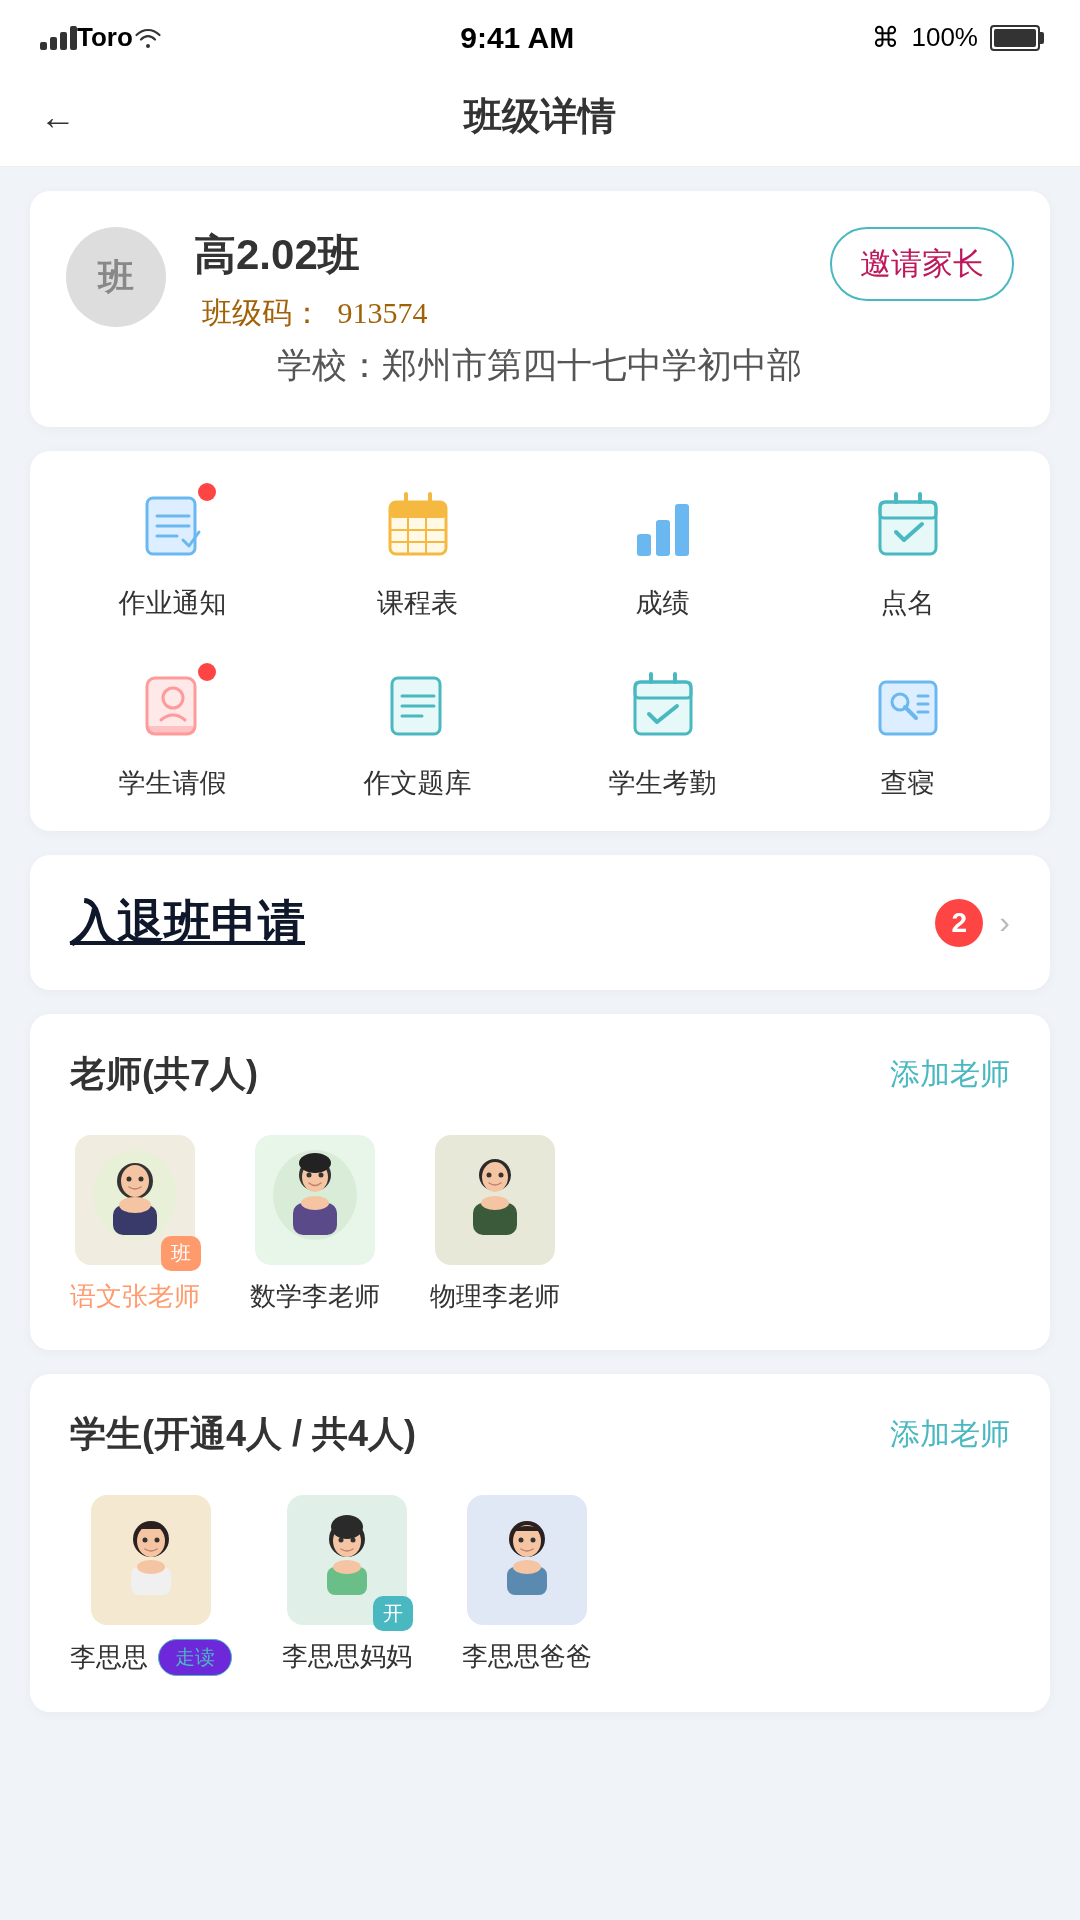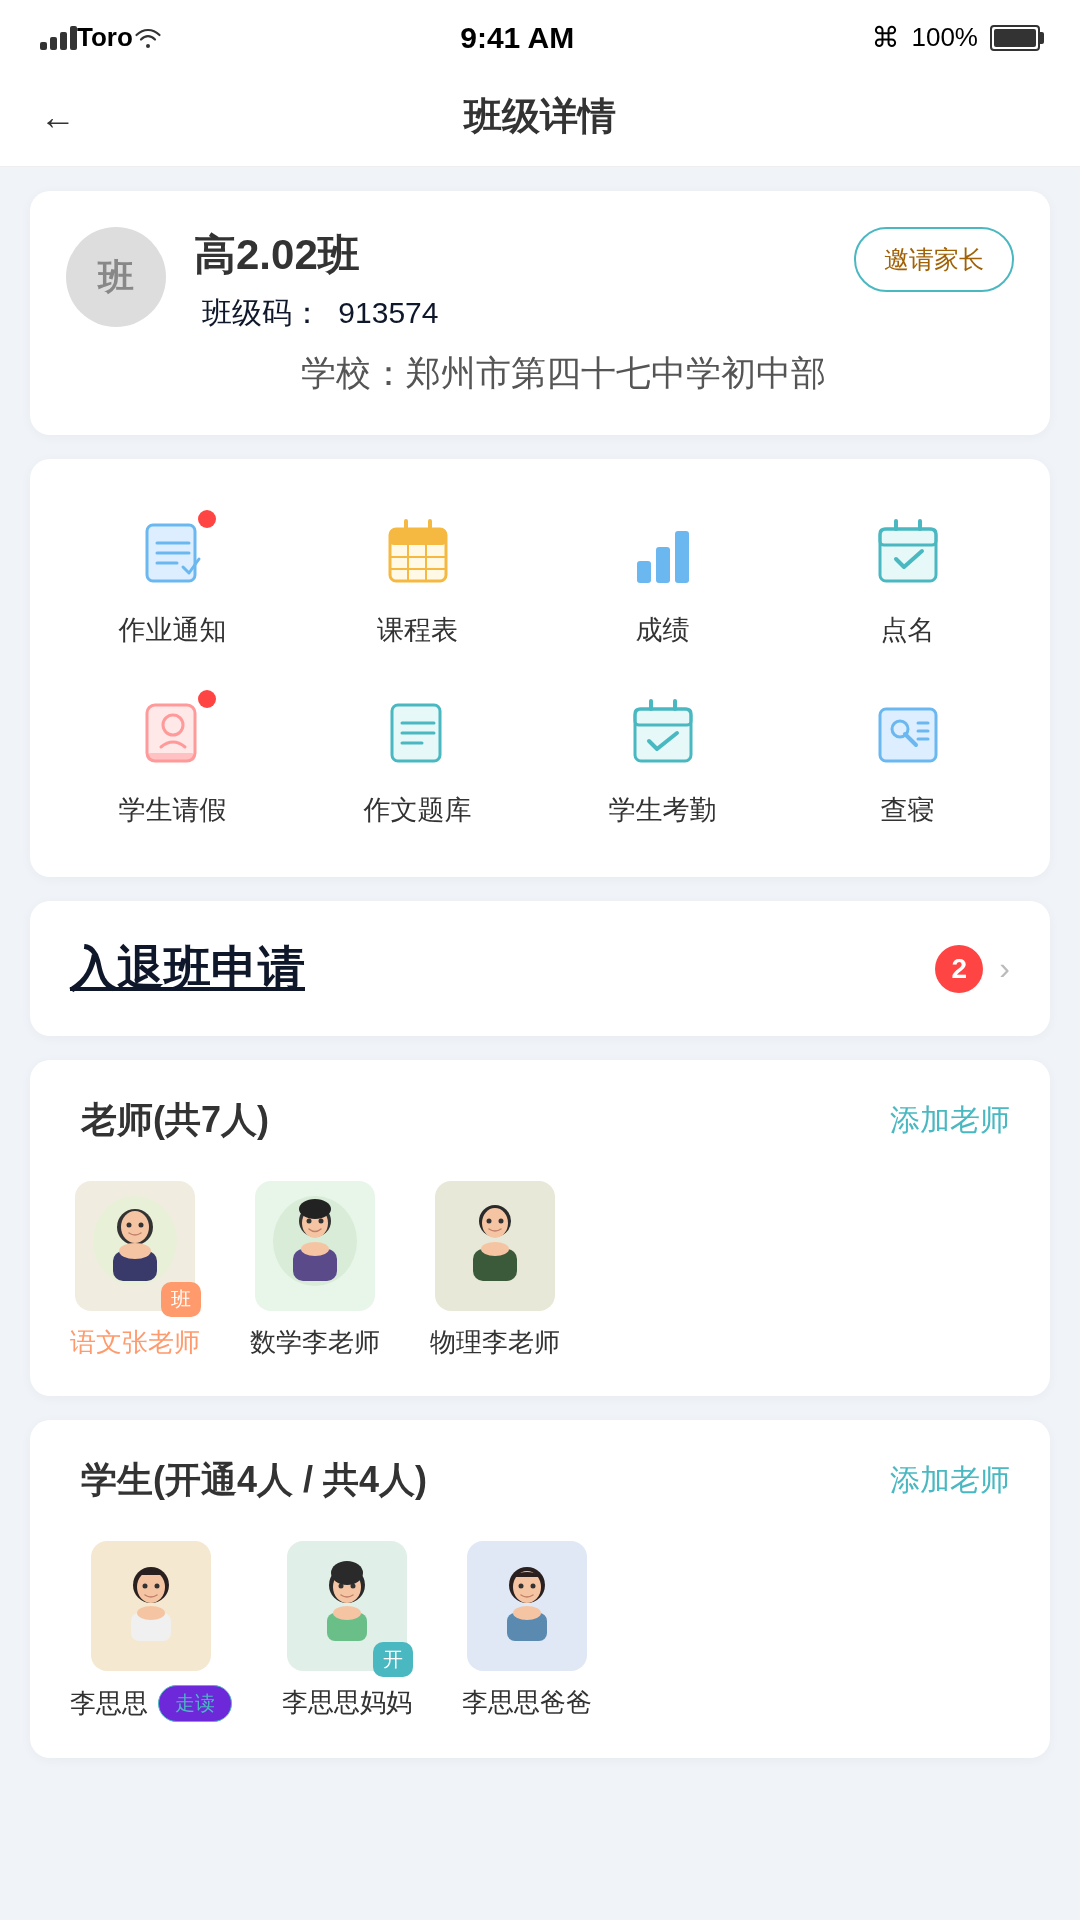--- a/index.html
+++ b/index.html
@@ -140,51 +140,52 @@
       flex: 1;
     }
     .class-name {
       font-size: 42px;
       font-weight: 700;
       color: #333;
       margin-bottom: 10px;
     }
     .class-code {
       font-size: 30px;
-      color: #0f172a;
-      margin-bottom: 16px;
+      color: #a16207;
+      margin-bottom: 8px;
+      font-family: Liberation Serif, serif;
     }
     .class-code span {
       margin-left: 8px;
     }
     .class-school {
       font-size: 35px;
       color: #555;
       margin-bottom: 2px;
       text-align: right;
     }
     .class-identity {
       font-size: 28px;
       color: #555;
     }
     .invite-btn {
       border: 2px solid #4ab8c1;
       border-radius: 40px;
       padding: 14px 28px;
-      color: #a16207;
-      font-size: 25px;
+      color: #be185d;
+      font-size: 31px;
       background: white;
       cursor: pointer;
       white-space: nowrap;
       flex-shrink: 0;
     }
 
     
     .functions-card {
-      padding: 49px 20px;
+      padding: 30px 20px;
     }
     .functions-grid {
       display: grid;
       grid-template-columns: repeat(4, 1fr);
       gap: 40px 0;
     }
     .function-item {
       display: flex;
       flex-direction: column;
       align-items: center;
@@ -264,21 +265,20 @@
       background: white;
       border-radius: 20px;
       padding: 36px 40px;
       box-shadow: 0 2px 12px rgba(0,0,0,0.04);
     }
     .people-header {
       display: flex;
       align-items: center;
       justify-content: space-between;
       margin-bottom: 36px;
-      margin-left: 11px;
     }
     .people-title {
       font-size: 36px;
       font-weight: 600;
       color: #333;
     }
     .add-link {
       font-size: 30px;
       color: #4ab8c1;
       cursor: pointer;

